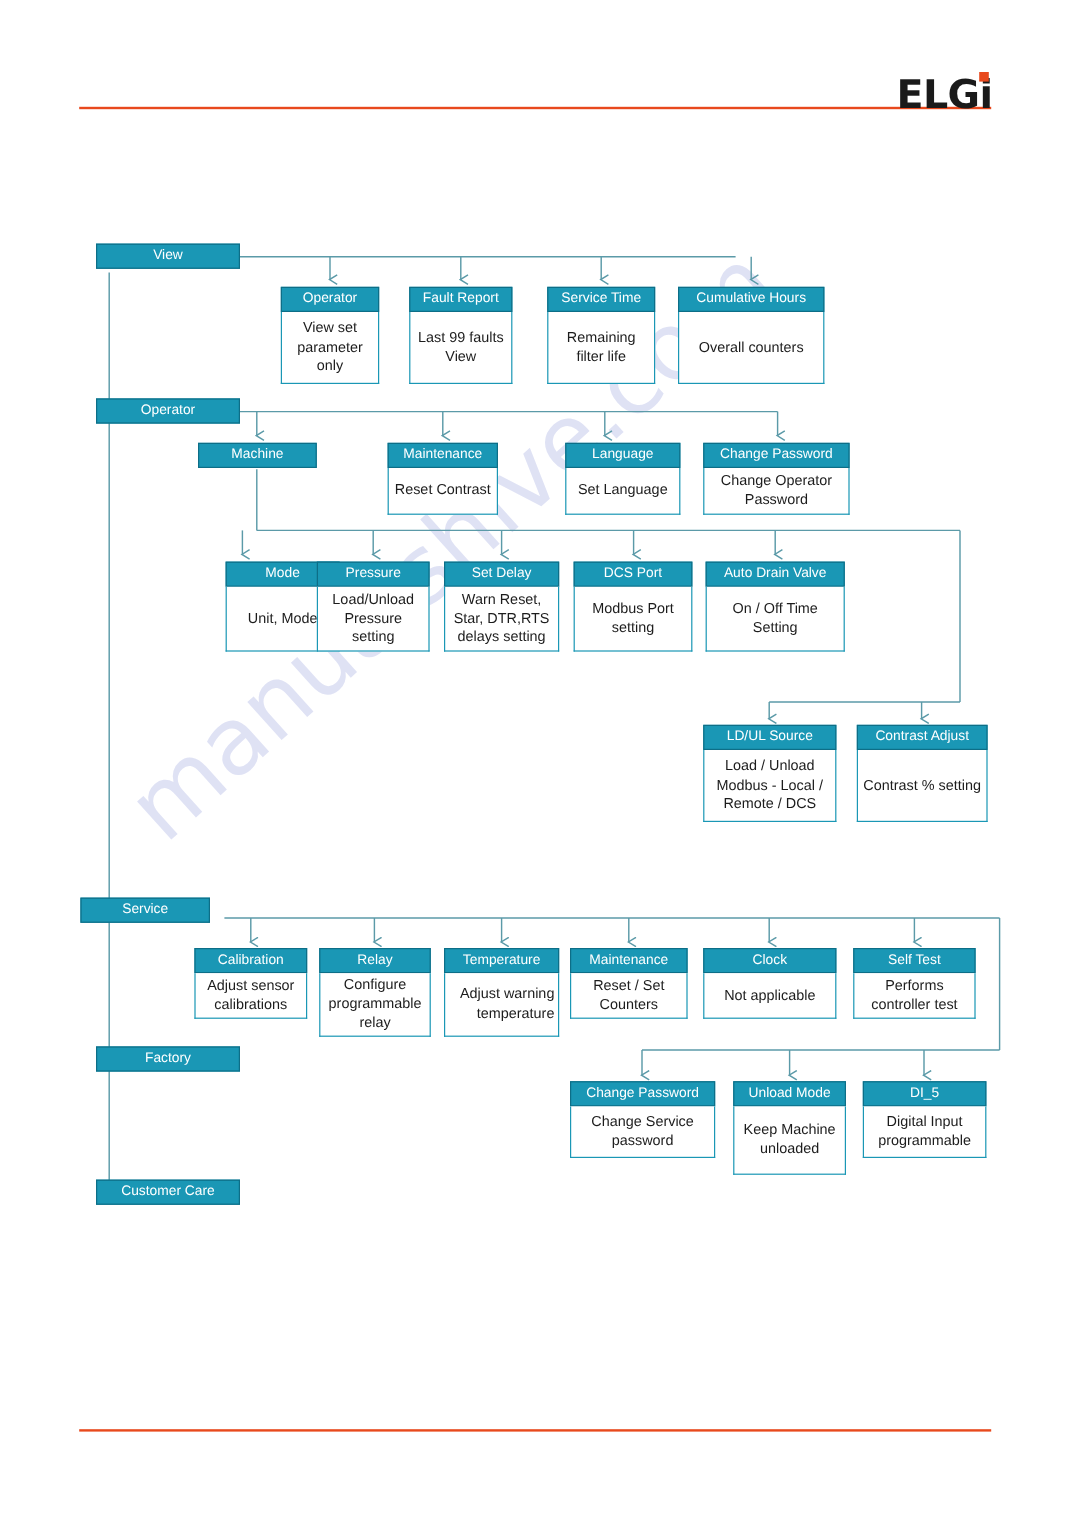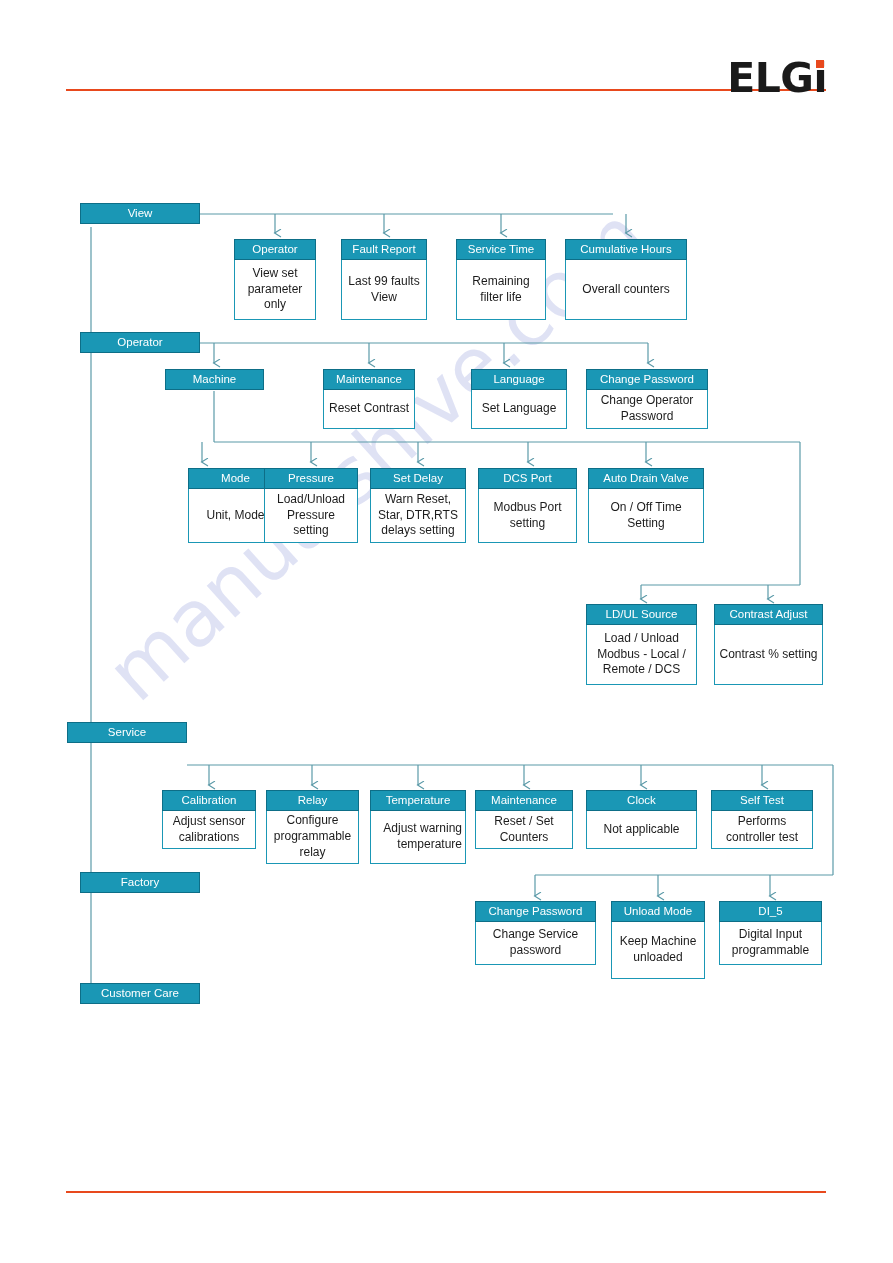--- a/index.html
+++ b/index.html
@@ -35,21 +35,21 @@
     top: 61px;
     height: 34px;
     display: flex;
     align-items: center;
     gap: 0px;
     letter-spacing: -1px;
   }
   .brand-text {
     font-family: "DejaVu Sans", sans-serif;
     font-weight: bold;
-    font-size: 41px;
+    font-size: 33px;
     line-height: 33px;
     color: #1a1a1a;
     letter-spacing: -0.5px;
   }
   .brand-dot {
     position: absolute;
     right: 3px;
     top: -1px;
     width: 8px;
     height: 8px;
@@ -275,21 +275,21 @@
   <div class="node" style="left:586px; top:604px; width:111px;">
     <div class="node-head">LD/UL Source</div>
     <div class="node-body" style="height:60px;">Load / Unload Modbus - Local / Remote / DCS</div>
   </div>
 
   <div class="node" style="left:714px; top:604px; width:109px;">
     <div class="node-head">Contrast Adjust</div>
     <div class="node-body" style="height:60px;">Contrast % setting</div>
   </div>
 
-  <div class="node flat" style="left:67px; top:722px; width:120px;">
+  <div class="node flat" style="left:67px; top:748px; width:108px;">
     <div class="node-head">Service</div>
   </div>
 
   <div class="node" style="left:162px; top:790px; width:94px;">
     <div class="node-head">Calibration</div>
     <div class="node-body" style="height:38px;">Adjust sensor calibrations</div>
   </div>
 
   <div class="node" style="left:266px; top:790px; width:93px;">
     <div class="node-head">Relay</div>

